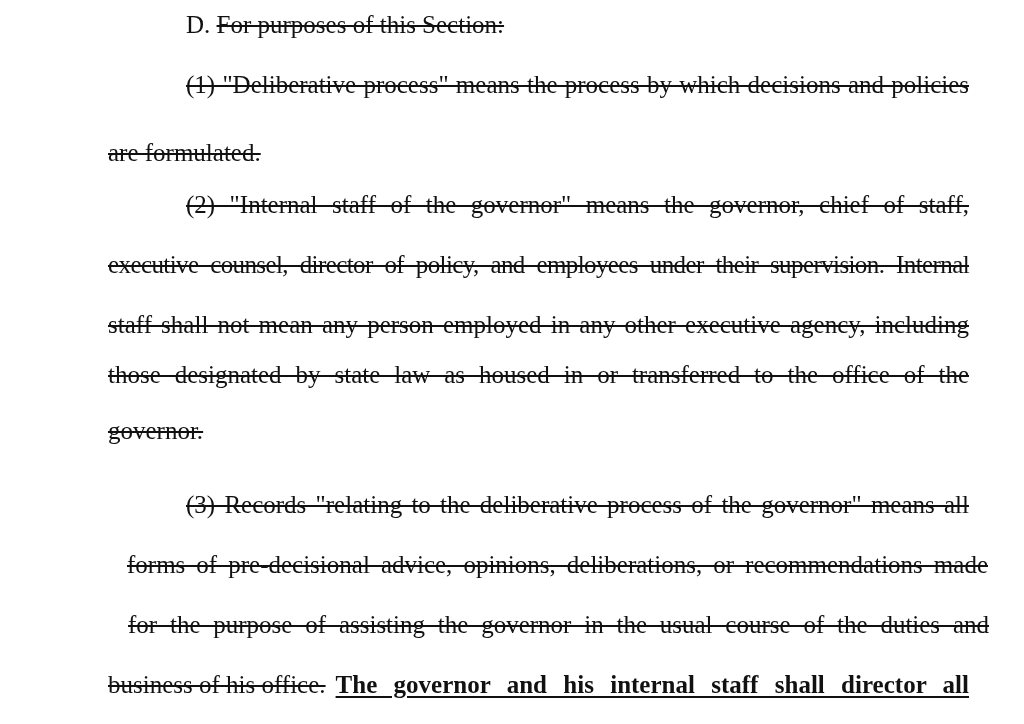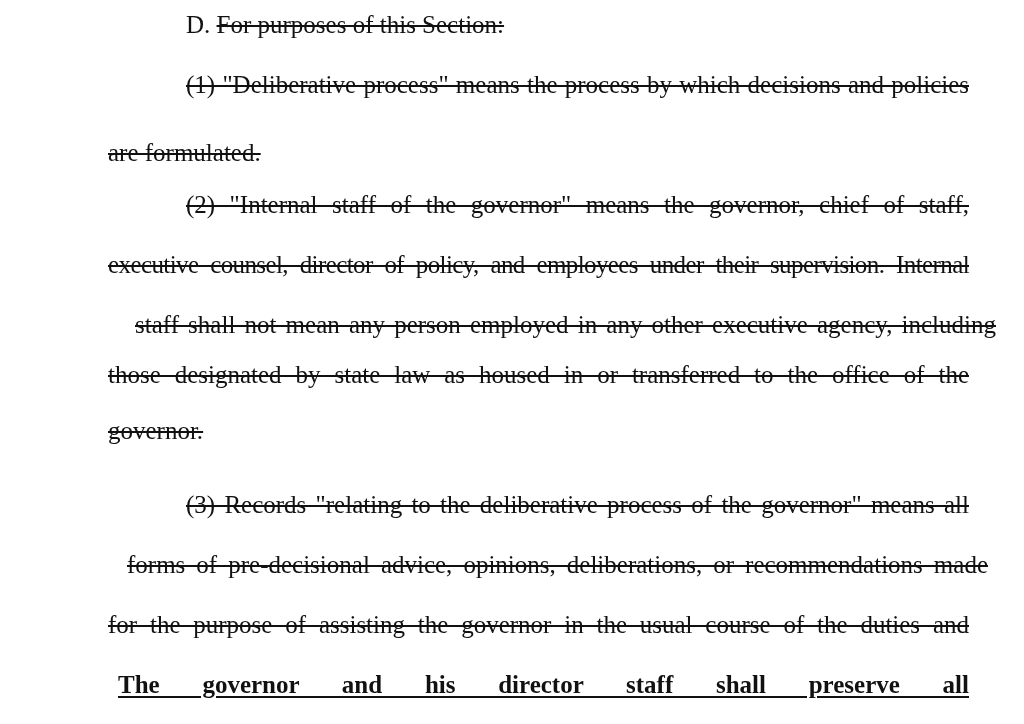--- a/index.html
+++ b/index.html
@@ -55,25 +55,26 @@
   <div class="line" style="top:10px; left:78px; width:auto;">
     <span>D.</span>
     <span class="strike">For purposes of this Section:</span>
   </div>
 
   <div class="line justify indent strike" style="top:70px;">(1) "Deliberative process" means the process by which decisions and policies</div>
   <div class="line strike" style="top:138px;">are formulated.</div>
 
   <div class="line justify indent strike" style="top:190px;">(2) "Internal staff of the governor" means the governor, chief of staff,</div>
   <div class="line justify strike" style="top:250px; letter-spacing:-0.6px;">executive counsel, director of policy, and employees under their supervision. Internal</div>
-  <div class="line justify strike" style="top:310px;margin-left:27px;">staff shall not mean any person employed in any other executive agency, including</div>
+  <div class="line justify strike" style="top:310px;">staff shall not mean any person employed in any other executive agency, including</div>
   <div class="line justify strike" style="top:360px;">those designated by state law as housed in or transferred to the office of the</div>
   <div class="line strike" style="top:416px;">governor.</div>
 
   <div class="line justify indent strike" style="top:490px;">(3) Records "relating to the deliberative process of the governor" means all</div>
   <div class="line justify strike" style="top:550px;margin-left:19px;">forms of pre-decisional advice, opinions, deliberations, or recommendations made</div>
-  <div class="line justify strike" style="top:610px;">for the purpose of assisting the governor in the usual course of the duties and</div>
+  <div class="line justify strike" style="top:610px;margin-left:20px;">for the purpose of assisting the governor in the usual course of the duties and</div>
 
   <div class="line" style="top:670px; display:flex; justify-content:space-between;">
-    <span class="insert" style="margin-left:10px; flex:1; text-align:justify; text-align-last:justify;">The governor and his director staff shall preserve all</span>
+    <span class="strike">business of his office.</span>
+    <span class="insert" style="margin-left:10px; flex:1; text-align:justify; text-align-last:justify;">The governor and his internal staff shall director all</span>
   </div>
 
 </div>
 
 </body></html>

